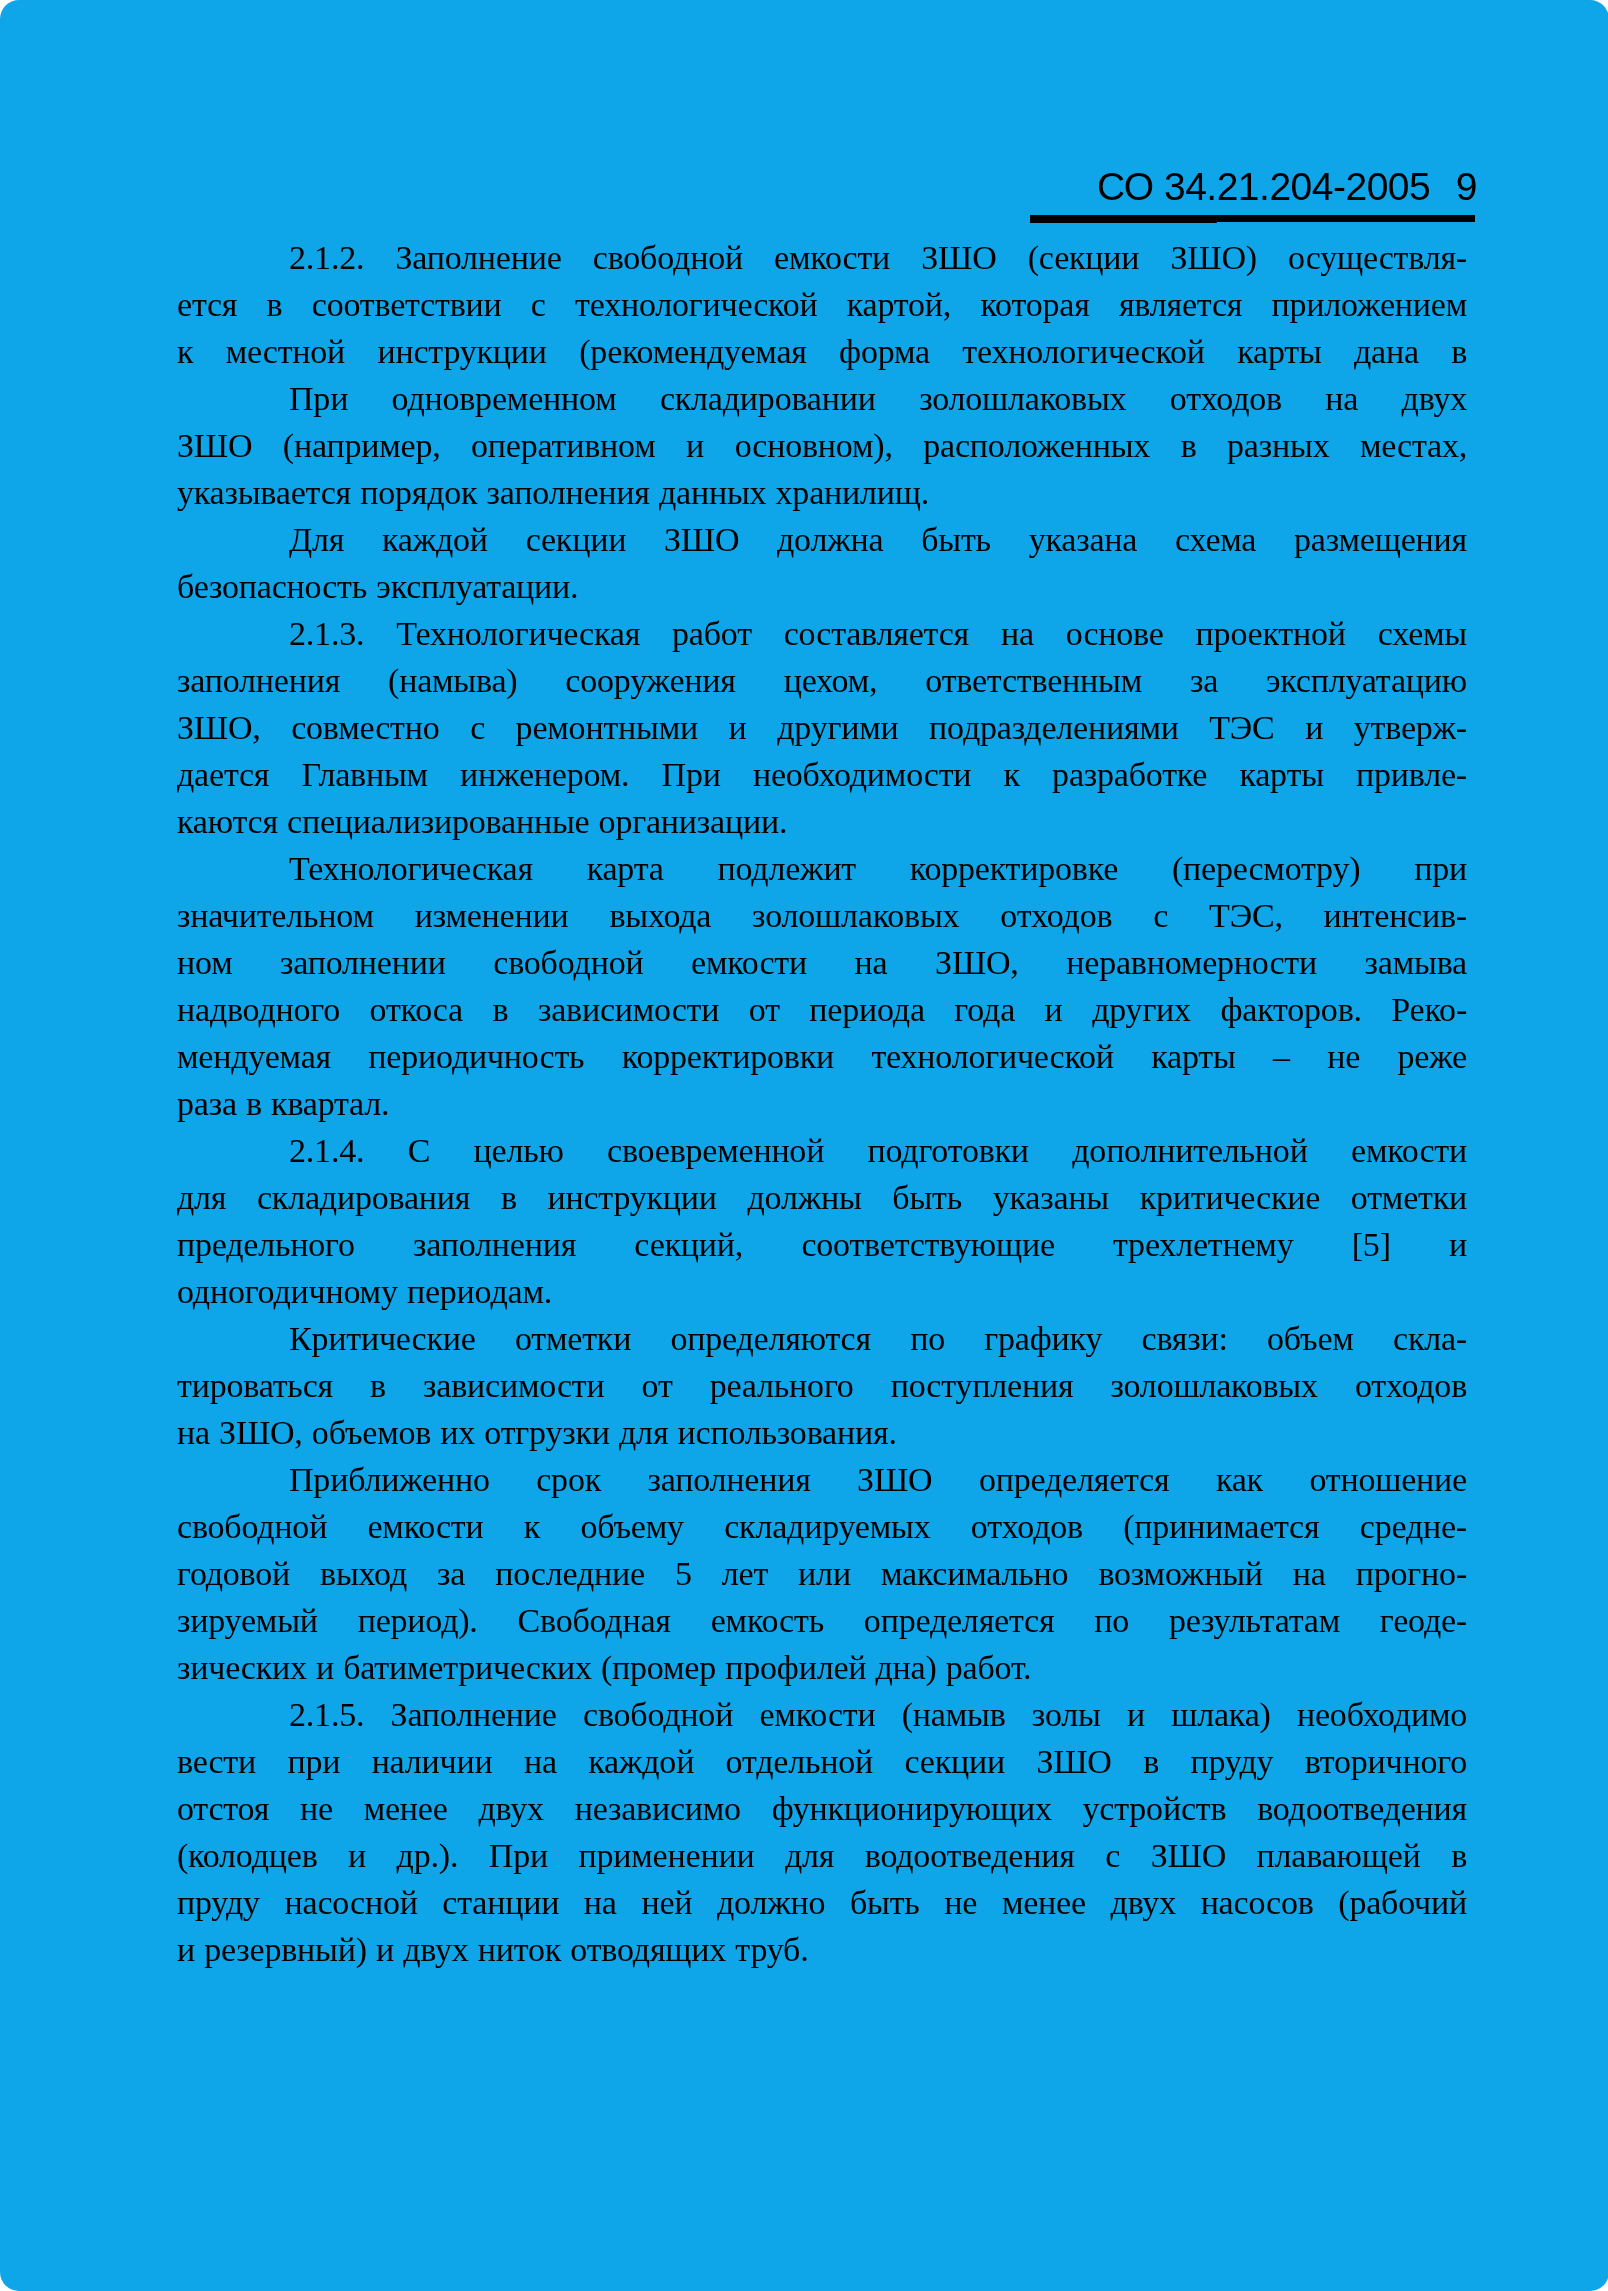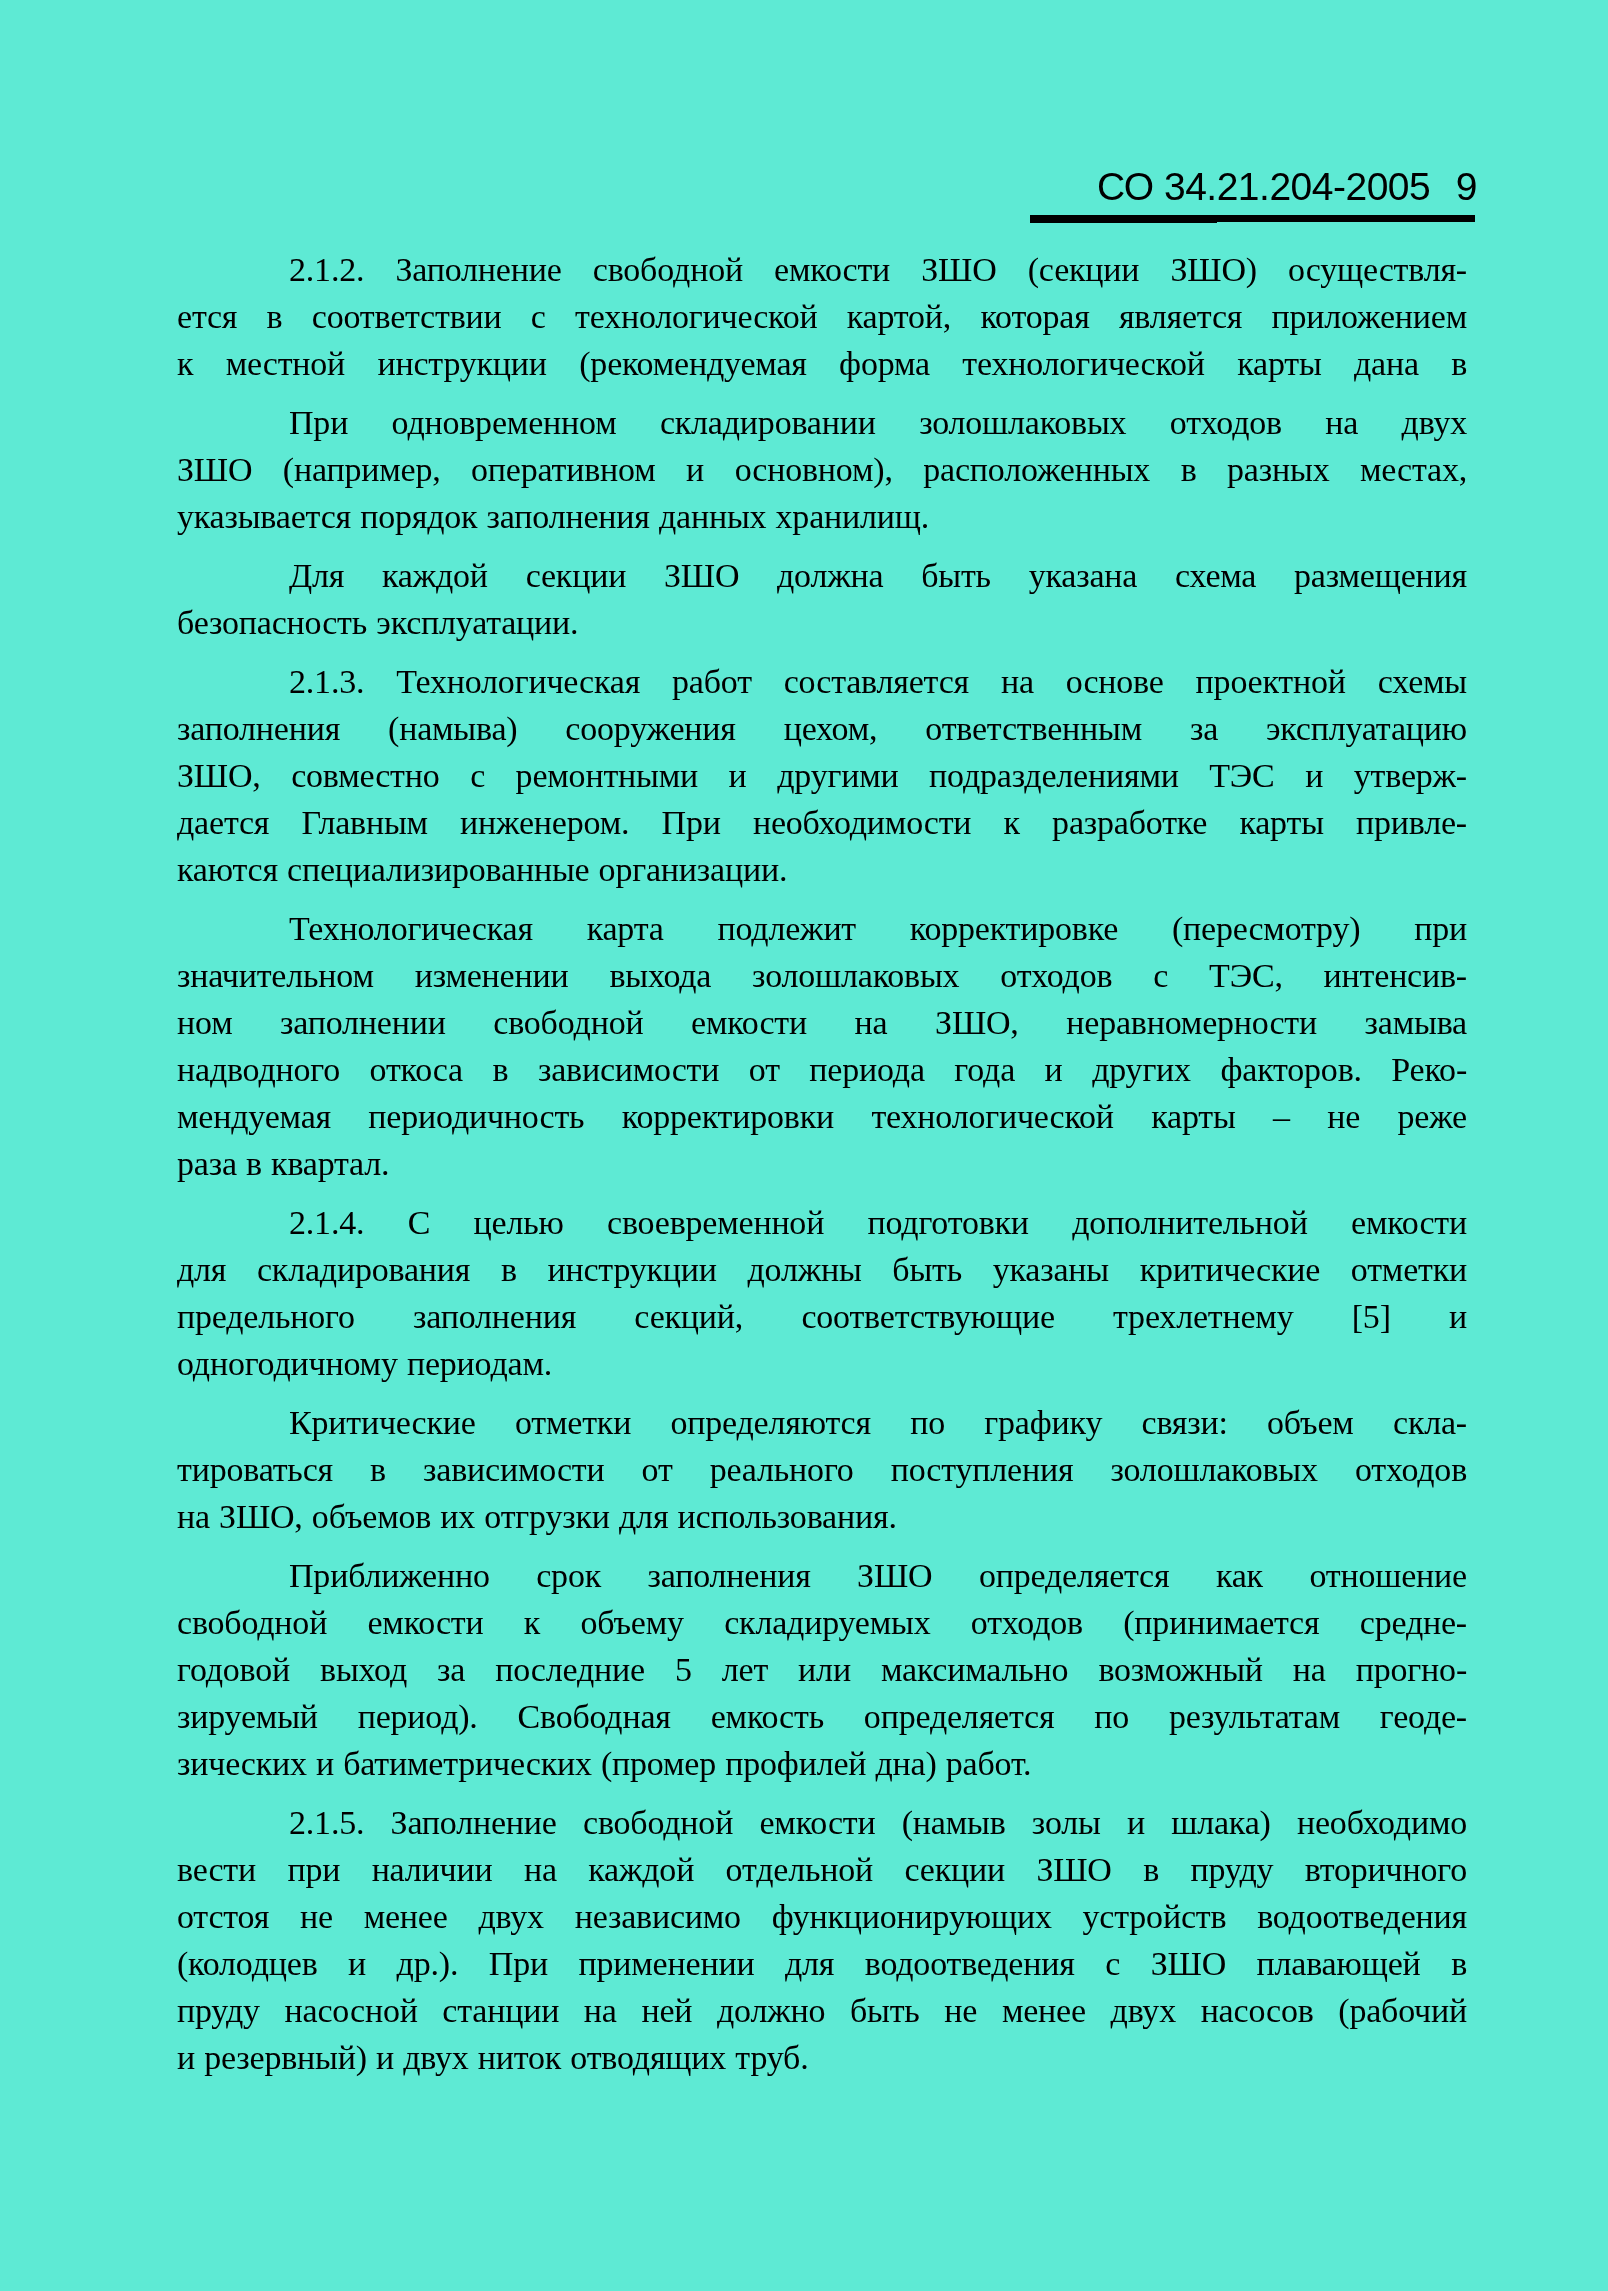--- a/index.html
+++ b/index.html
@@ -11,21 +11,22 @@
     width: 1609px;
     height: 2291px;
     position: relative;
     overflow: hidden;
     font-family: "Liberation Serif", serif;
     color: #000000;
   }
   .page {
     position: absolute;
     inset: 0;
-    background: #5eead4;
+    background: #0ea5e9;
+    border-radius: 19px;
   }
   
   .header {
     position: absolute;
     top: 167px;
     right: 132px;
     font-family: "Liberation Sans", sans-serif;
     font-size: 39px;
     line-height: 39px;
     letter-spacing: -0.5px;
@@ -65,21 +66,20 @@
     letter-spacing: -0.2px;
     word-spacing: 0.9px;
   }
   .line {
     text-align: justify;
     text-align-last: justify;
     white-space: normal;
   }
   .line.first {
     text-indent: 112px;
-    margin-top: 12px;
   }
   .line.last {
     text-align-last: left;
   }
 </style>
 </head>
 <body>
 
 <div class="page">
 

